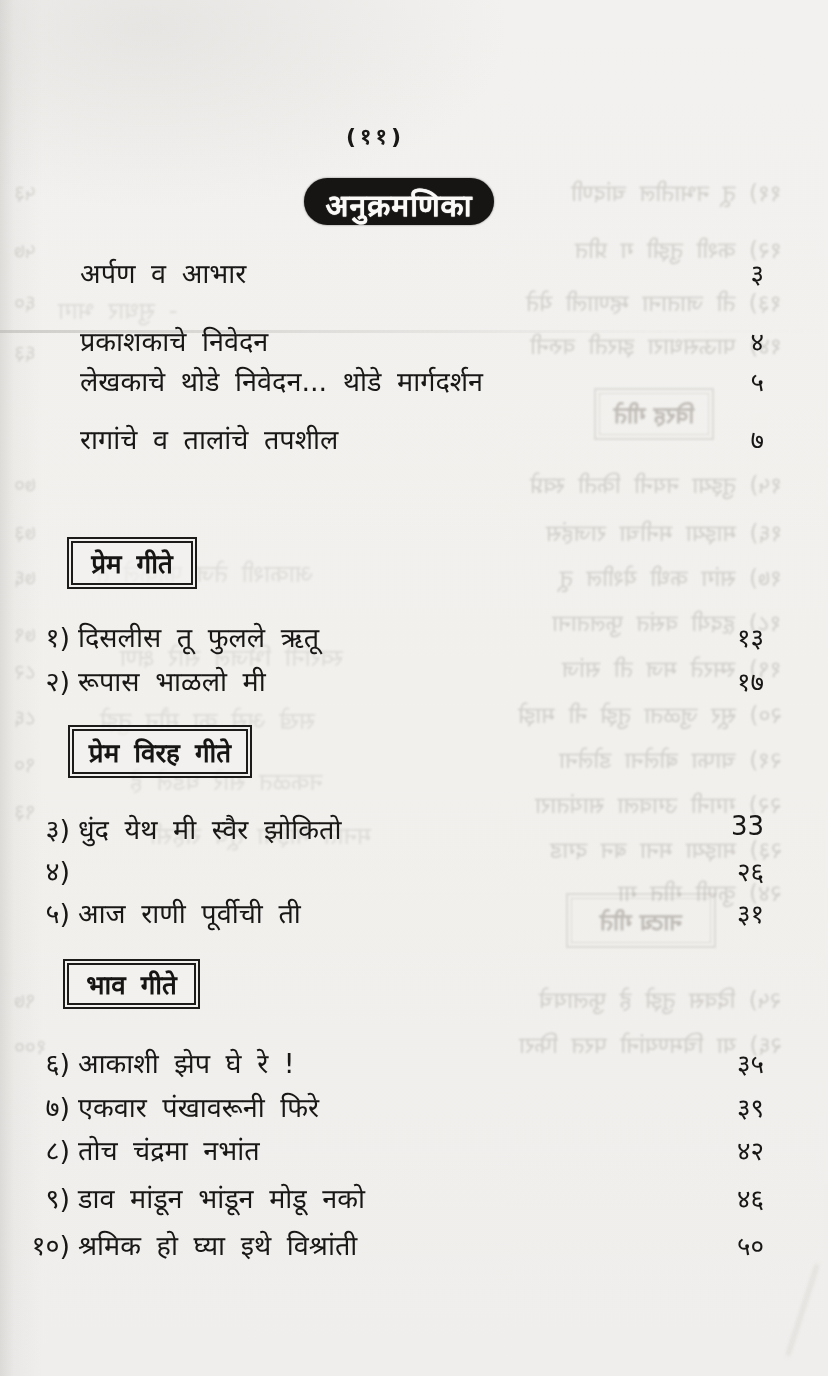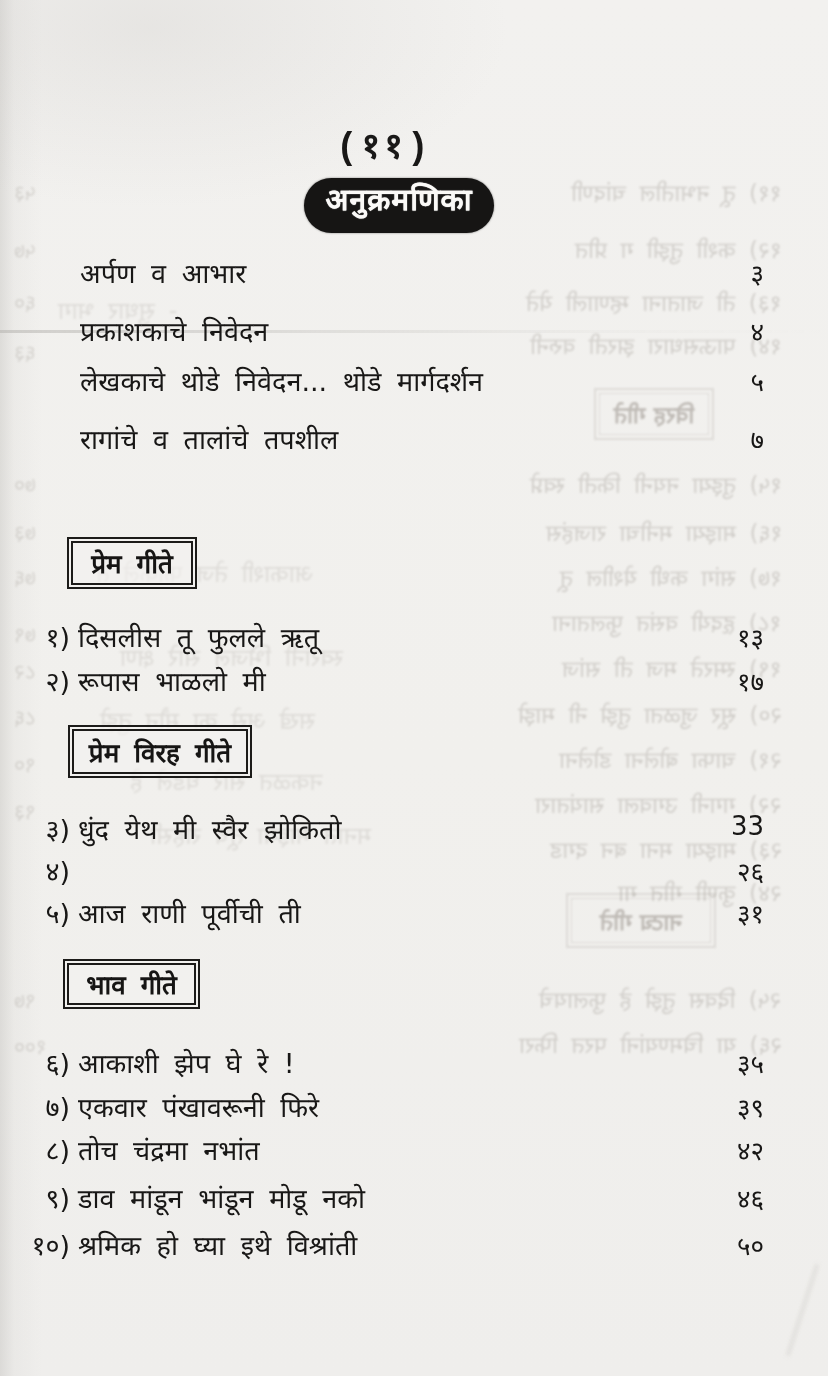--- a/index.html
+++ b/index.html
@@ -18,27 +18,27 @@
       linear-gradient(180deg,#f2f1ef 0%,#f1f0ed 55%,#efeeec 100%);
     color:#1d1c1a;
     overflow:hidden;
   }
   .streak{
     position:absolute;left:0;top:330px;width:100%;height:3px;
     background:linear-gradient(90deg, rgba(180,178,174,.55), rgba(180,178,174,.25) 45%, rgba(180,178,174,.05) 75%, transparent);
     filter:blur(.6px);
   }
   .folio{
-    position:absolute;left:336px;top:120px;
-    font-size:36px;font-weight:bold;letter-spacing:4px;color:#191817;font-family:Liberation Mono, monospace;
+    position:absolute;left:346px;top:120px;
+    font-size:22px;font-weight:bold;letter-spacing:4px;color:#191817;
   }
   .badge{
-    position:absolute;left:304px;top:178px;width:190px;height:55px;
+    position:absolute;left:304px;top:178px;width:190px;height:47px;
     background:#161514;border-radius:28px;
-    display:flex;align-items:flex-start;justify-content:center;
+    display:flex;align-items:flex-end;justify-content:center;
     box-shadow:0 0 2px rgba(20,20,20,.6);
   }
   .badge span{
     color:#faf9f7;font-size:30px;font-weight:bold;letter-spacing:1px;
     text-shadow:0 0 1px #fff;
   }
   .row{position:absolute;left:0;width:100%;height:42px;}
   .row .num{
     position:absolute;left:16px;top:0;width:54px;text-align:right;
     font-size:27px;color:#181716;word-spacing:4px;
@@ -156,21 +156,21 @@
   <div class="folio">(११)</div>
 
   <div class="badge">
     <span>अनुक्रमणिका</span>
   </div>
 
   <div class="row front" style="top:254px">
     <span class="title">अर्पण व आभार</span>
     <span class="pg">३</span>
   </div>
-  <div class="row front" style="top:312px">
+  <div class="row front" style="top:322px">
     <span class="title">प्रकाशकाचे निवेदन</span>
     <span class="pg">४</span>
   </div>
   <div class="row front" style="top:362px">
     <span class="title">लेखकाचे थोडे निवेदन... थोडे मार्गदर्शन</span>
     <span class="pg">५</span>
   </div>
   <div class="row front" style="top:420px">
     <span class="title">रागांचे व तालांचे तपशील</span>
     <span class="pg">७</span>

